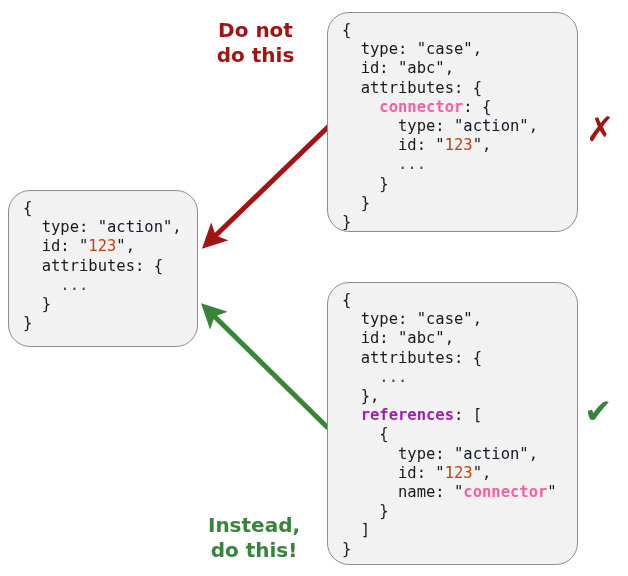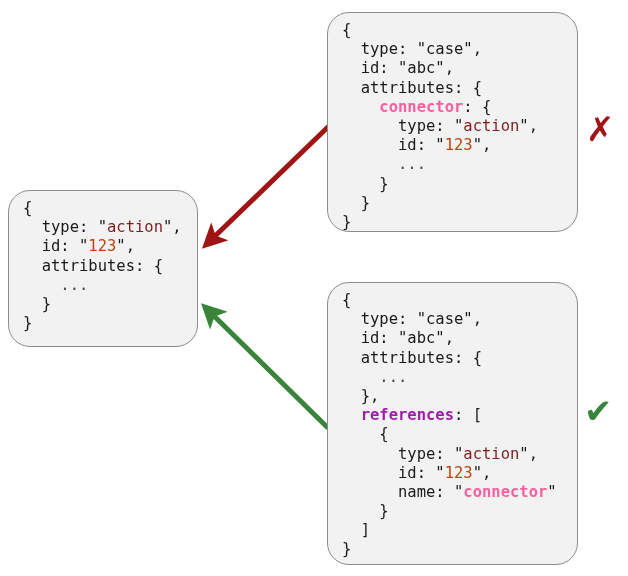--- a/index.html
+++ b/index.html
@@ -27,21 +27,21 @@
     font-size: 15.5px;
     line-height: 19.2px;
     color: #1a1a1a;
     white-space: pre;
     padding: 10px 14px;
   }
   .code-box .ln { display: block; height: 19.2px; }
 
   
   .tok-plain  { color: #1a1a1a; }
-  .tok-blue   { color: #7f1d1d; }
+  .tok-blue   { color: #0f172a; }
   .tok-orange { color: #c2410c; }
   .tok-pink   { color: #f75fa0; font-weight: bold; }
   .tok-bold   { font-weight: bold; color: #a21caf; }
   .tok-dim    { color: #444444; }
 
   #box-left     { left: 8px;   top: 190px; width: 190px; height: 157px; padding-top: 8px; }
   #box-top      { left: 327px; top: 12px;  width: 251px; height: 220px; padding-top: 8px; }
   #box-bottom   { left: 327px; top: 282px; width: 251px; height: 283px; padding-top: 8px; }
 
   
@@ -92,17 +92,21 @@
     <line x1="329" y1="126" x2="212" y2="239" stroke="#a01414" stroke-width="5" marker-end="url(#head-bad)"></line>
     <line x1="328" y1="428" x2="211" y2="313" stroke="#38843a" stroke-width="5" marker-end="url(#head-good)"></line>
   </svg>
 
   <div class="code-box" id="box-left"><span class="ln"><span class="tok-plain">{</span></span><span class="ln"><span class="tok-plain">  type: </span><span class="tok-plain">"</span><span class="tok-blue">action</span><span class="tok-plain">",</span></span><span class="ln"><span class="tok-plain">  id: </span><span class="tok-plain">"</span><span class="tok-orange">123</span><span class="tok-plain">",</span></span><span class="ln"><span class="tok-plain">  attributes: {</span></span><span class="ln"><span class="tok-dim">    ...</span></span><span class="ln"><span class="tok-plain">  }</span></span><span class="ln"><span class="tok-plain">}</span></span></div>
 
   <div class="code-box" id="box-top"><span class="ln"><span class="tok-plain">{</span></span><span class="ln"><span class="tok-plain">  type: </span><span class="tok-plain">"</span><span class="tok-plain">case</span><span class="tok-plain">",</span></span><span class="ln"><span class="tok-plain">  id: </span><span class="tok-plain">"</span><span class="tok-plain">abc</span><span class="tok-plain">",</span></span><span class="ln"><span class="tok-plain">  attributes: {</span></span><span class="ln"><span class="tok-plain">    </span><span class="tok-pink">connector</span><span class="tok-plain">: {</span></span><span class="ln"><span class="tok-plain">      type: </span><span class="tok-plain">"</span><span class="tok-blue">action</span><span class="tok-plain">",</span></span><span class="ln"><span class="tok-plain">      id: </span><span class="tok-plain">"</span><span class="tok-orange">123</span><span class="tok-plain">",</span></span><span class="ln"><span class="tok-dim">      ...</span></span><span class="ln"><span class="tok-plain">    }</span></span><span class="ln"><span class="tok-plain">  }</span></span><span class="ln"><span class="tok-plain">}</span></span></div>
 
   <div class="code-box" id="box-bottom"><span class="ln"><span class="tok-plain">{</span></span><span class="ln"><span class="tok-plain">  type: </span><span class="tok-plain">"</span><span class="tok-plain">case</span><span class="tok-plain">",</span></span><span class="ln"><span class="tok-plain">  id: </span><span class="tok-plain">"</span><span class="tok-plain">abc</span><span class="tok-plain">",</span></span><span class="ln"><span class="tok-plain">  attributes: {</span></span><span class="ln"><span class="tok-dim">    ...</span></span><span class="ln"><span class="tok-plain">  },</span></span><span class="ln"><span class="tok-plain">  </span><span class="tok-bold">references</span><span class="tok-plain">: [</span></span><span class="ln"><span class="tok-plain">    {</span></span><span class="ln"><span class="tok-plain">      type: </span><span class="tok-plain">"</span><span class="tok-blue">action</span><span class="tok-plain">",</span></span><span class="ln"><span class="tok-plain">      id: </span><span class="tok-plain">"</span><span class="tok-orange">123</span><span class="tok-plain">",</span></span><span class="ln"><span class="tok-plain">      name: </span><span class="tok-plain">"</span><span class="tok-pink">connector</span><span class="tok-plain">"</span></span><span class="ln"><span class="tok-plain">    }</span></span><span class="ln"><span class="tok-plain">  ]</span></span><span class="ln"><span class="tok-plain">}</span></span></div>
 
+  <div class="anno" id="label-bad">Do not
+do this</div>
+  <div class="anno" id="label-good">Instead,
+do this!</div>
 
   <div class="mark" id="mark-cross">✗</div>
   <div class="mark" id="mark-check">✔</div>
 
 </div>
 
 </body></html>

